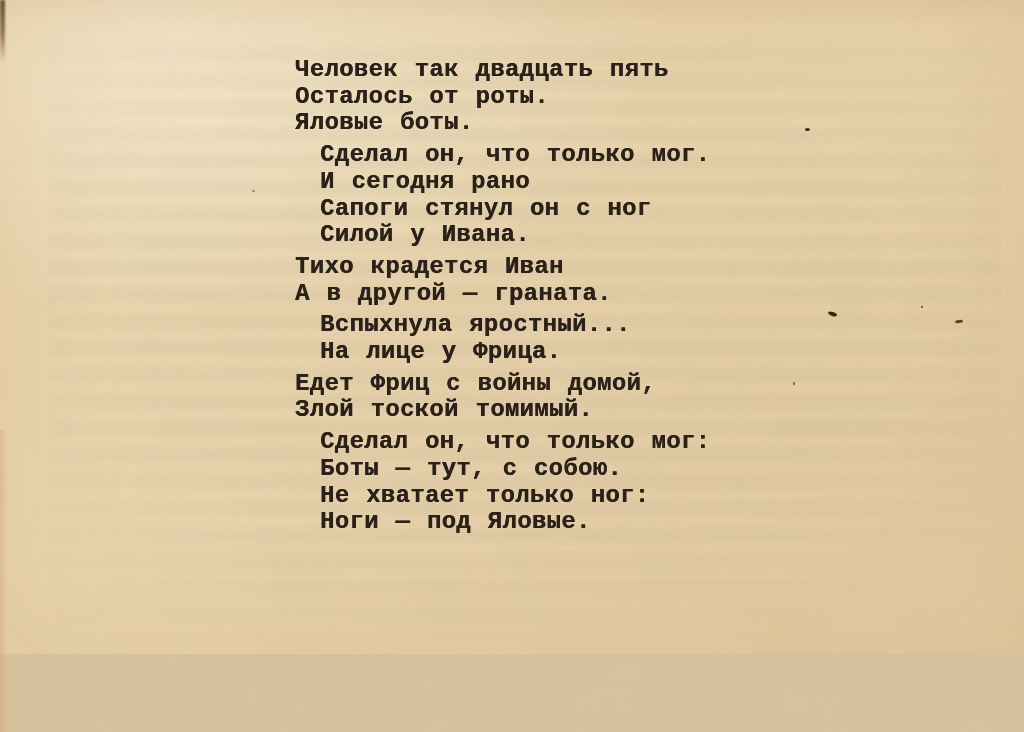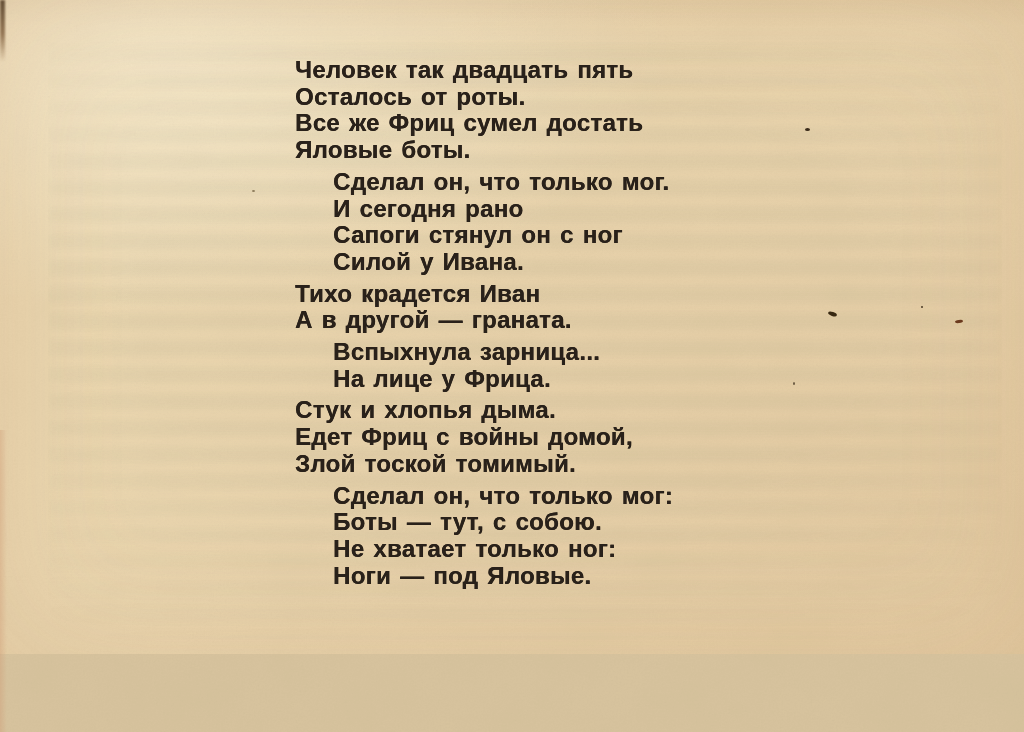--- a/index.html
+++ b/index.html
@@ -13,21 +13,21 @@
   .page {
     position: relative;
     width: 1024px;
     height: 654px;
     background:
       radial-gradient(820px 420px at 16% 8%, rgba(255,248,226,0.50), rgba(255,248,226,0) 62%),
       radial-gradient(1250px 850px at 88% 80%, rgba(188,138,86,0.16), rgba(188,138,86,0) 70%),
       linear-gradient(180deg, rgba(160,118,72,0.08), rgba(160,118,72,0) 26px),
       #ecd8b1;
     box-shadow: inset 0 0 130px rgba(168,120,66,0.16);
-    font-family: Liberation Sans, sans-serif;
+    font-family: Liberation Mono, monospace;
   }
   
   .ghost {
     position: absolute;
     left: 48px; right: 22px; top: 42px; bottom: 14px;
     background: repeating-linear-gradient(
       180deg,
       rgba(118,128,102,0) 0px,
       rgba(118,128,102,0.12) 8px,
       rgba(118,128,102,0.12) 17px,
@@ -75,21 +75,21 @@
     top: 57px;
     color: #29211a;
     font-size: 24px;
     font-weight: bold;
     line-height: 26.7px;
     letter-spacing: 0.3px;
     word-spacing: 2px;
     text-shadow: 0.3px 0 0 #29211a;
   }
   .stanza { margin: 0 0 5px 0; }
-  .stanza.indent { margin-left: 38px; }
+  .stanza.indent { margin-left: 25px; }
   .stanza p { margin: 0; white-space: pre; }
 </style>
 </head>
 <body>
 
 <div class="page">
 
   <div class="ghost"></div>
 
   <svg class="grain-svg" width="1024" height="732" aria-hidden="true">
@@ -118,39 +118,37 @@
   <div class="speck s2"></div>
   <div class="speck s3"></div>
   <div class="speck s4"></div>
   <div class="speck s5"></div>
   <div class="speck s6"></div>
 
   <main class="poem">
     <div class="stanza">
       <p>Человек так двадцать пять</p>
       <p>Осталось от роты.</p>
-      <p>Все же Фриц сумел достать</p>
       <p>Яловые боты.</p>
     </div>
     <div class="stanza indent">
       <p>Сделал он, что только мог.</p>
       <p>И сегодня рано</p>
       <p>Сапоги стянул он с ног</p>
       <p>Силой у Ивана.</p>
     </div>
     <div class="stanza">
       <p>Тихо крадется Иван</p>
       <p>А в другой — граната.</p>
     </div>
     <div class="stanza indent">
-      <p>Вспыхнула зарница...</p>
+      <p>Вспыхнула яростный...</p>
       <p>На лице у Фрица.</p>
     </div>
     <div class="stanza">
-      <p>Стук и хлопья дыма.</p>
       <p>Едет Фриц с войны домой,</p>
       <p>Злой тоской томимый.</p>
     </div>
     <div class="stanza indent">
       <p>Сделал он, что только мог:</p>
       <p>Боты — тут, с собою.</p>
       <p>Не хватает только ног:</p>
       <p>Ноги — под Яловые.</p>
     </div>
   </main>

